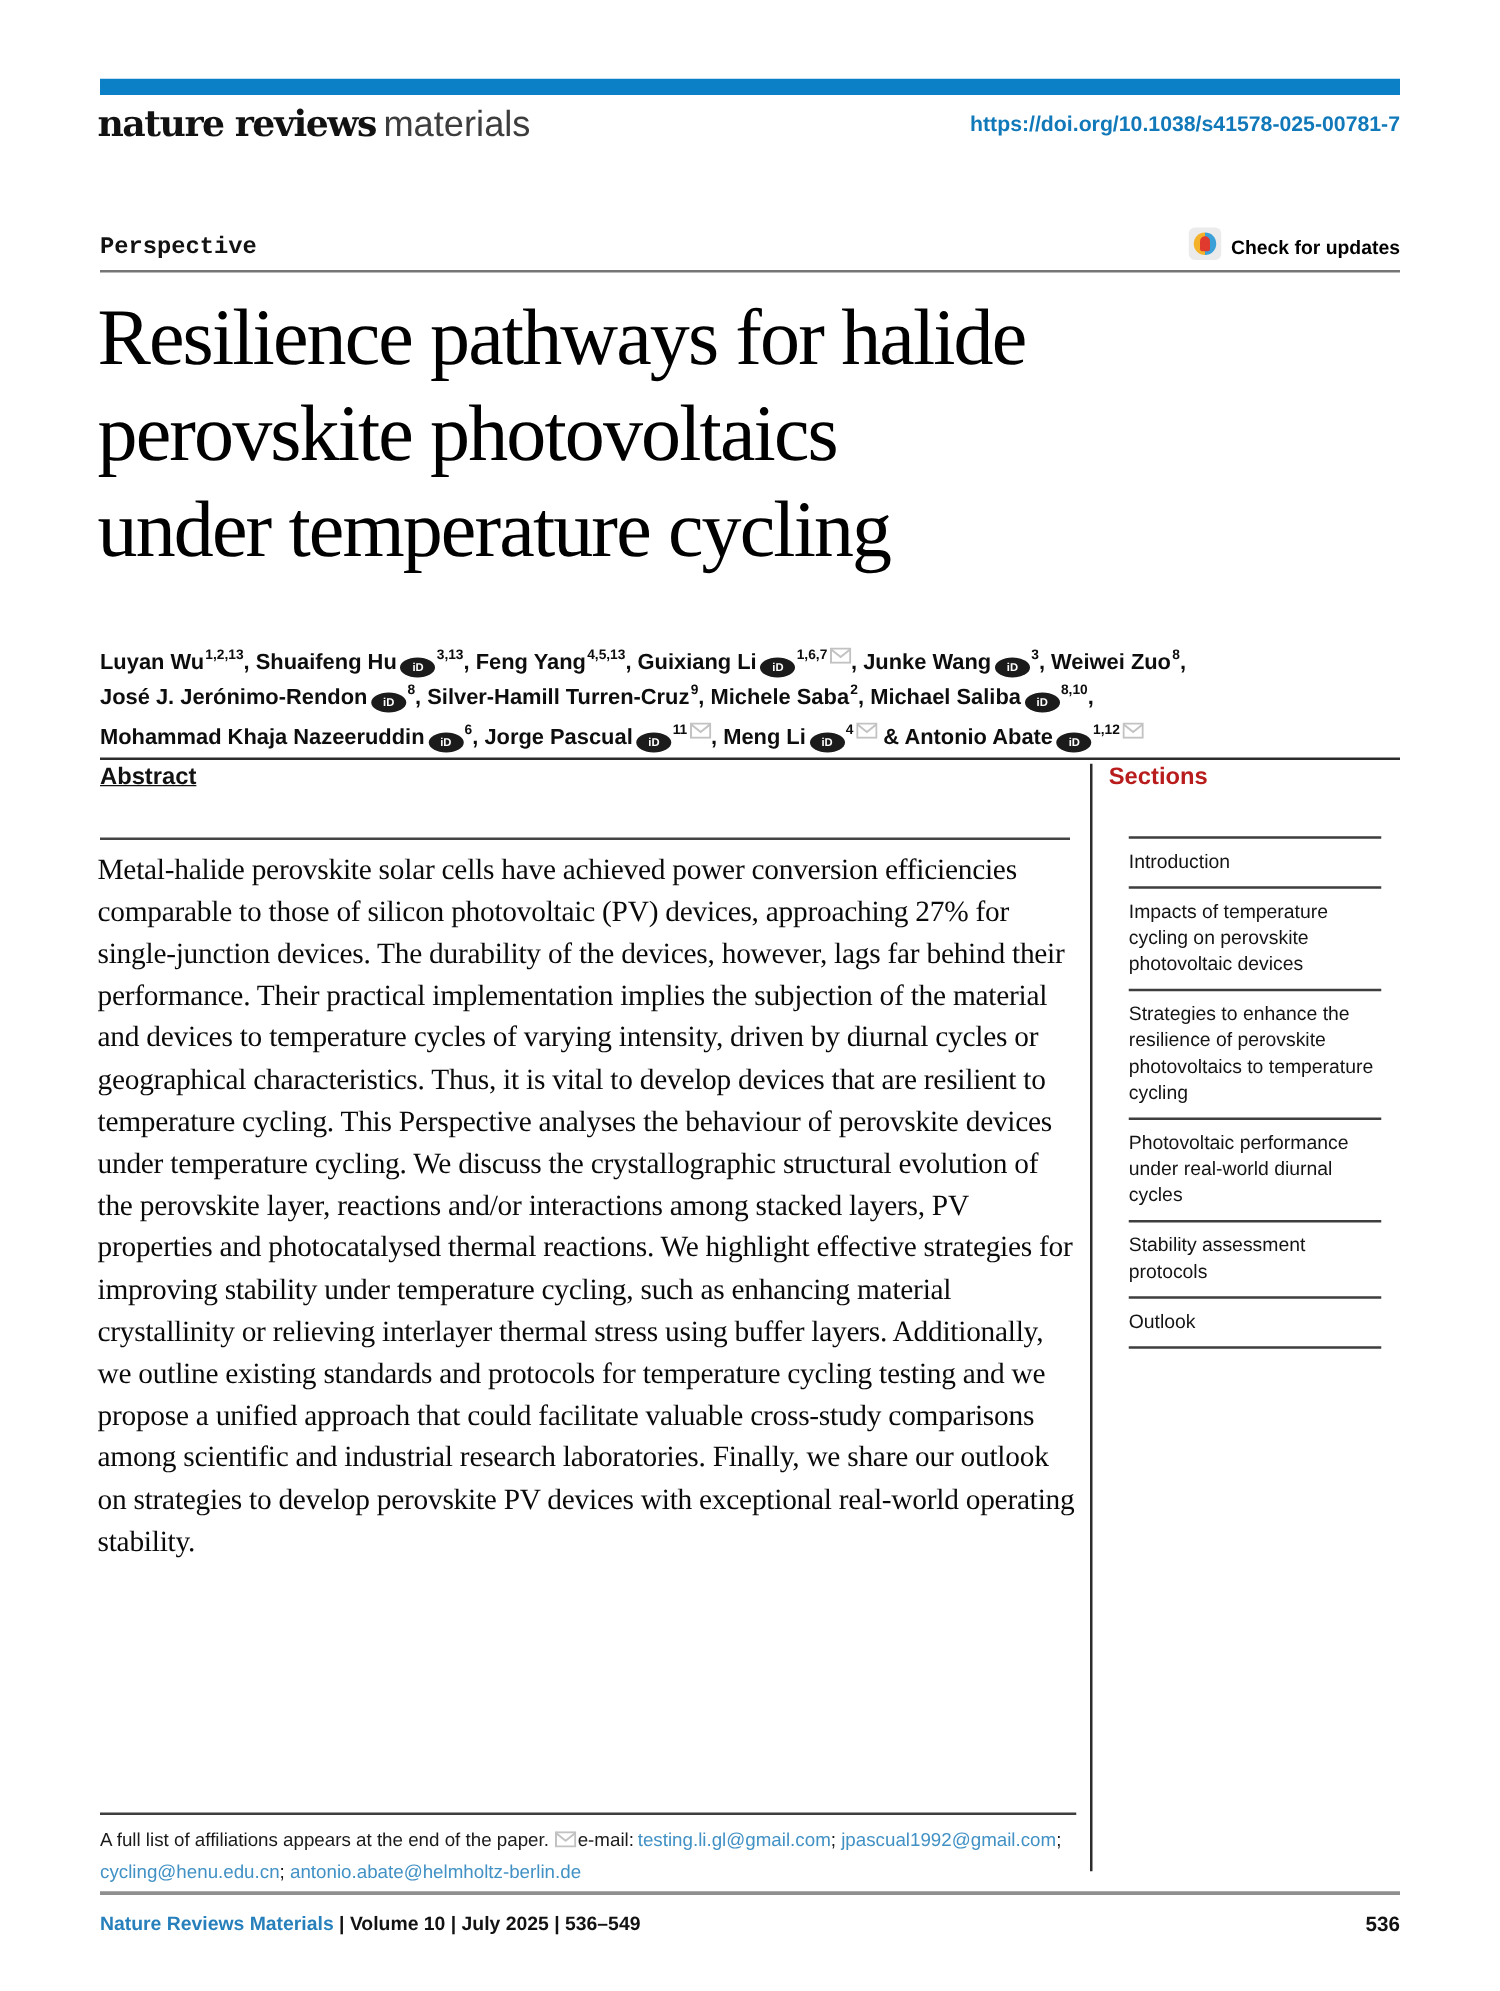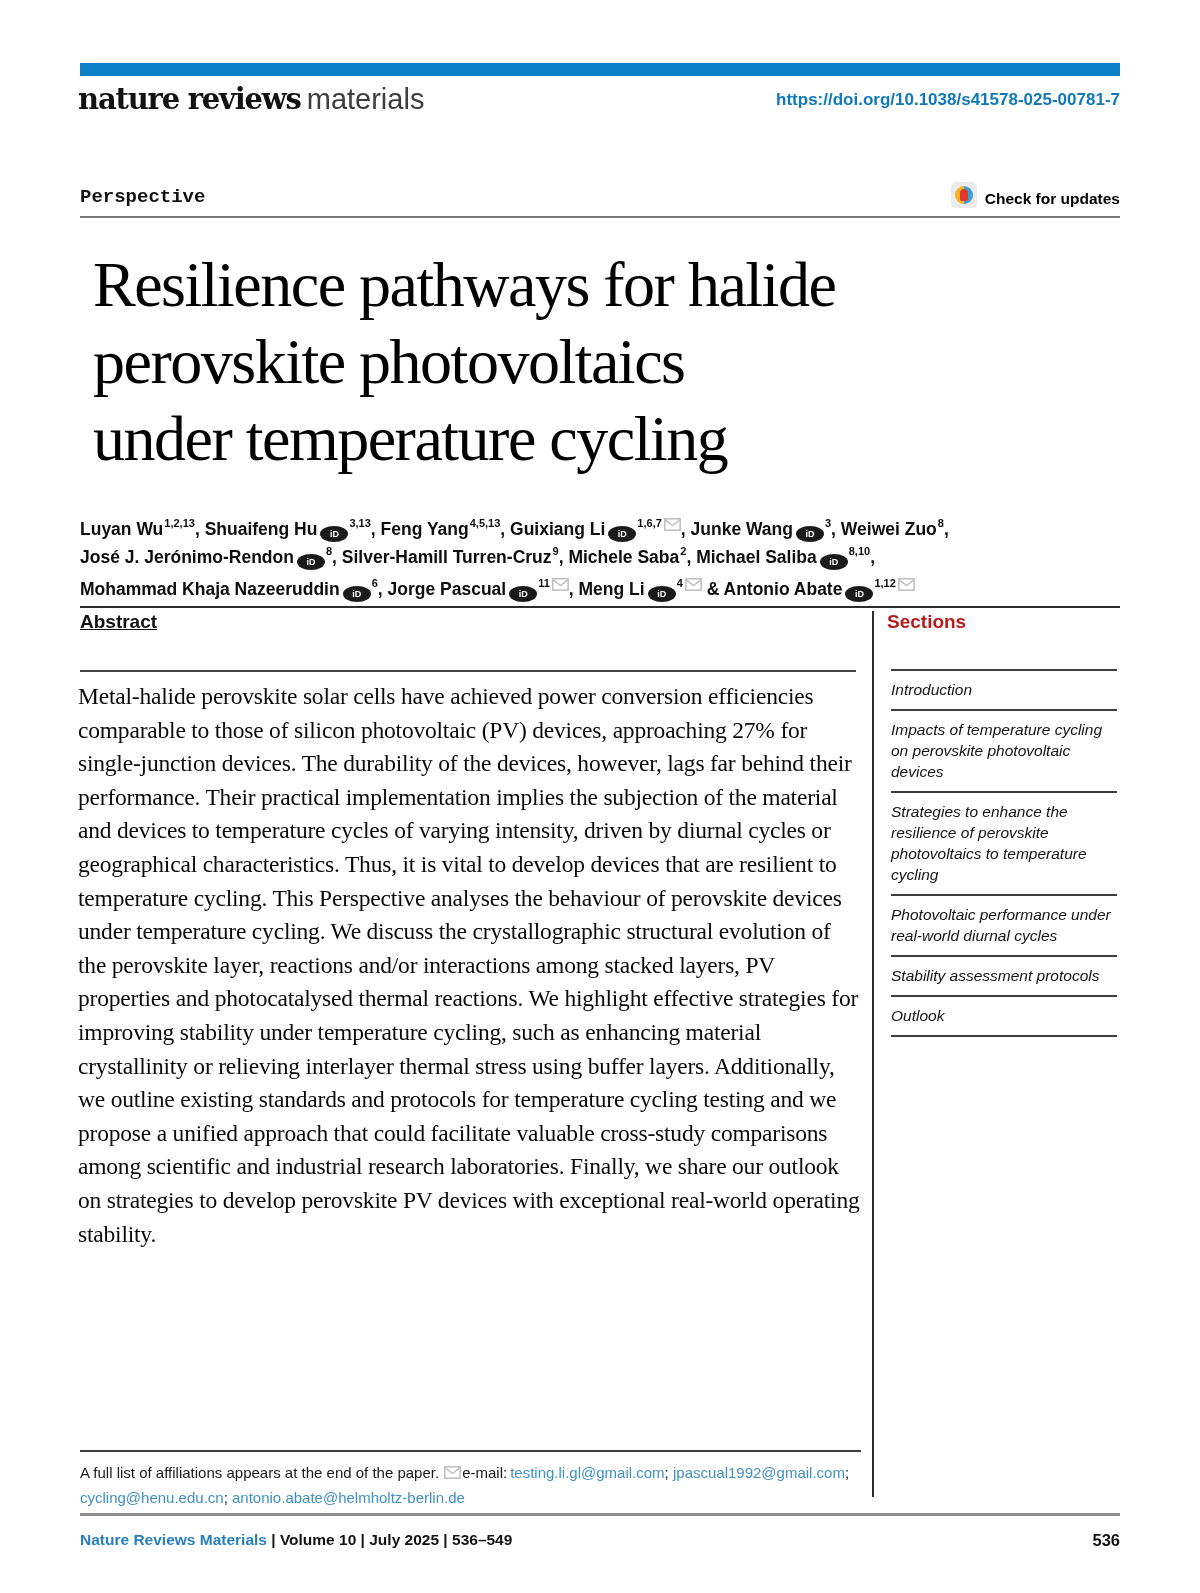--- a/index.html
+++ b/index.html
@@ -16,41 +16,41 @@
   .doi{position:absolute;right:80px;top:90px;font-size:17px;font-weight:700;color:#1179ba;text-decoration:none;}
   
   .article-type{position:absolute;left:80px;top:186px;font-size:19px;font-weight:700;color:#121212;font-family:Liberation Mono, monospace;}
   .check{position:absolute;right:80px;top:182px;display:flex;align-items:flex-end;gap:8px;font-size:15.5px;font-weight:700;color:#000000;cursor:pointer;}
   .check-icon{position:relative;width:26px;height:26px;border-radius:5px;background:#ebebeb;flex:0 0 auto;}
   .check-pie{position:absolute;left:4px;top:4px;width:18px;height:18px;border-radius:50%;background:linear-gradient(90deg,#f3b229 50%,#3aa0d8 50%);}
   .check-flame{position:absolute;left:9px;top:7px;width:8px;height:12px;border-radius:4px 4px 2px 2px;background:#e03a2f;}
   .rule{position:absolute;}
   .rule-header{left:80px;top:216px;width:1040px;height:2px;background:#767676;}
   
-  .title{position:absolute;left:78px;top:231px;width:980px;margin:15px;
+  .title{position:absolute;left:78px;top:231px;width:980px;margin:0;
     font-family:"Liberation Serif",serif;font-weight:400;color:#000;
     font-size:64px;line-height:77px;letter-spacing:-1.5px;}
   
   .authors{position:absolute;left:80px;top:511px;width:890px;margin:0;
     font-size:17.5px;font-weight:700;line-height:28px;color:#0d0d0d;}
   .authors sup{font-size:11px;position:relative;top:-1px;vertical-align:super;line-height:0;margin-left:1px;}
   .orcid{display:inline-block;width:28px;height:16px;border-radius:50%;background:#1b1b1b;color:#fff;
     font-size:9px;font-weight:700;text-align:center;line-height:16px;margin-left:3px;vertical-align:-2px;cursor:pointer;}
   .env{display:inline-block;margin-left:2px;vertical-align:4px;cursor:pointer;}
   
   .rule-authors{left:80px;top:606px;width:1040px;height:2px;background:#2c2c2c;}
   .vdivider{position:absolute;left:872px;top:611px;width:2px;height:886px;background:#2c2c2c;}
   .abstract-head{position:absolute;left:80px;top:611px;margin:0;font-size:19px;font-weight:700;color:#121212;text-decoration:underline;}
   .rule-abstract{left:80px;top:670px;width:776px;height:2px;background:#444;}
   .abstract-body{position:absolute;left:78px;top:680px;width:784px;margin:0;
     font-family:"Liberation Serif",serif;font-size:23.5px;line-height:33.6px;letter-spacing:-0.2px;color:#0a0a0a;}
   
   .sections{position:absolute;left:887px;top:611px;width:234px;}
   .sections-head{margin:0 0 36px 0;font-size:19px;font-weight:700;color:#b91c1c;}
-  .sections-list{list-style:none;margin:4px;padding:0;border-top:2px solid #3e3e3e;font-style:italic;}
+  .sections-list{list-style:none;margin:16px;padding:0;border-top:2px solid #3e3e3e;}
   .sections-list li{padding:8px 0 9px 0;border-bottom:2px solid #3e3e3e;
     font-size:15.5px;line-height:21px;color:#141414;cursor:pointer;}
   
   .rule-footnote{left:80px;top:1450px;width:781px;height:2px;background:#3e3e3e;}
   .footnote{position:absolute;left:80px;top:1461px;width:792px;margin:0;
     font-size:15px;line-height:24px;color:#1a1a1a;}
   .footnote .env-slot{margin-left:5px;margin-right:1px;vertical-align:-1px;display:inline-block;}
   .email-label{margin-right:3px;}
   .email{color:#4191c5;text-decoration:none;cursor:pointer;}
   .email-sep{color:#1a1a1a;}

